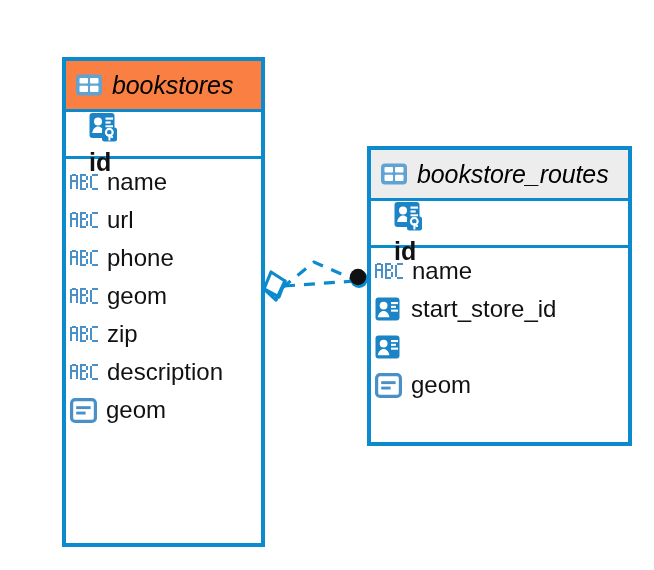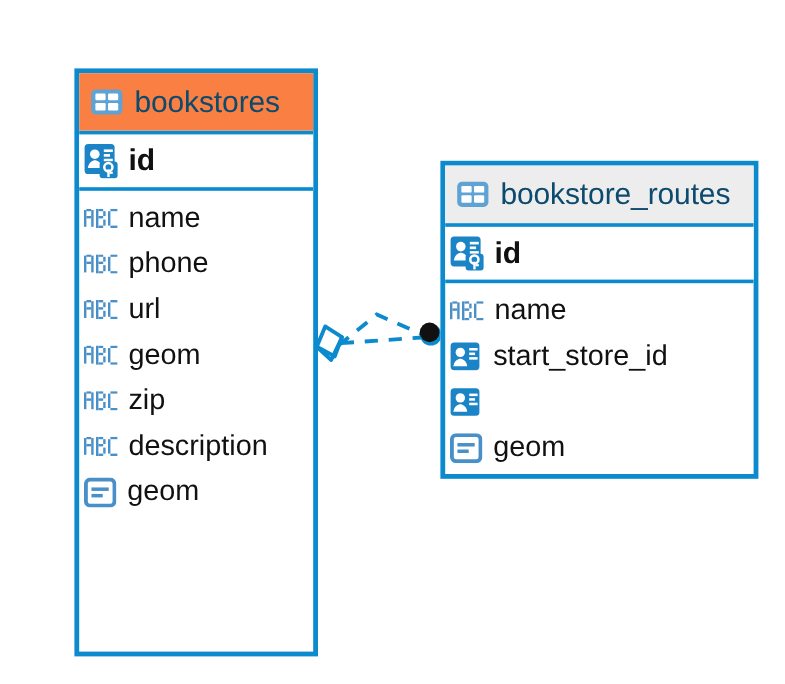--- a/index.html
+++ b/index.html
@@ -36,36 +36,38 @@
     box-sizing: border-box;
     height: 48px;
     padding-left: 9px;
     gap: 9px;
   }
   .entity-header.accent { background: #f97f43; }
   .entity-header.neutral { background: #ededed; }
 
   .entity-title {
     font-size: 25px;
-    color: #0c4a6e;
+    color: #000000;
     letter-spacing: -0.1px;
     white-space: nowrap;
     line-height: 1;
+    font-style: italic;
   }
 
   .pk-row {
     display: flex;
-    align-items: center;
+    align-items: flex-start;
     box-sizing: border-box;
     height: 50px;
-    padding-left: 4px;
+    padding-left: 23px;
     gap: 8px;
     border-top: 3px solid #0b8bce;
     border-bottom: 3px solid #0b8bce;
     background: #ffffff;
+    flex-direction: column;
   }
   .pk-row .field-label {
     font-size: 25px;
     font-weight: bold;
     color: #111111;
     line-height: 1;
   }
 
   .field-list {
     padding-top: 4px;
@@ -205,44 +207,44 @@
               <rect x="16" y="2" width="2" height="4"></rect>
                 <rect x="12" y="6" width="4" height="2"></rect>
               <rect x="16" y="9" width="2" height="5"></rect>
                 <rect x="12" y="14" width="4" height="2"></rect>
               <rect x="22" y="0" width="6" height="2"></rect>
                 <rect x="20" y="2" width="2" height="12"></rect>
               <rect x="22" y="14" width="6" height="2"></rect>
             </g>
           </svg>
         </span>
+        <span class="field-label">url</span>
+      </div>
+
+      <div class="field-row">
+        <span class="icon icon-abc">
+          <svg viewBox="0 0 28 16" xmlns="http://www.w3.org/2000/svg">
+            <g fill="#4a90c8">
+              <rect x="0" y="1" width="2" height="14"></rect>
+                <rect x="2" y="0" width="4" height="2"></rect>
+              <rect x="6" y="1" width="2" height="14"></rect>
+                <rect x="2" y="6" width="4" height="2"></rect>
+              <rect x="10" y="0" width="2" height="16"></rect>
+                <rect x="12" y="0" width="4" height="2"></rect>
+              <rect x="16" y="2" width="2" height="4"></rect>
+                <rect x="12" y="6" width="4" height="2"></rect>
+              <rect x="16" y="9" width="2" height="5"></rect>
+                <rect x="12" y="14" width="4" height="2"></rect>
+              <rect x="22" y="0" width="6" height="2"></rect>
+                <rect x="20" y="2" width="2" height="12"></rect>
+              <rect x="22" y="14" width="6" height="2"></rect>
+            </g>
+          </svg>
+        </span>
         <span class="field-label">phone</span>
-      </div>
-
-      <div class="field-row">
-        <span class="icon icon-abc">
-          <svg viewBox="0 0 28 16" xmlns="http://www.w3.org/2000/svg">
-            <g fill="#4a90c8">
-              <rect x="0" y="1" width="2" height="14"></rect>
-                <rect x="2" y="0" width="4" height="2"></rect>
-              <rect x="6" y="1" width="2" height="14"></rect>
-                <rect x="2" y="6" width="4" height="2"></rect>
-              <rect x="10" y="0" width="2" height="16"></rect>
-                <rect x="12" y="0" width="4" height="2"></rect>
-              <rect x="16" y="2" width="2" height="4"></rect>
-                <rect x="12" y="6" width="4" height="2"></rect>
-              <rect x="16" y="9" width="2" height="5"></rect>
-                <rect x="12" y="14" width="4" height="2"></rect>
-              <rect x="22" y="0" width="6" height="2"></rect>
-                <rect x="20" y="2" width="2" height="12"></rect>
-              <rect x="22" y="14" width="6" height="2"></rect>
-            </g>
-          </svg>
-        </span>
-        <span class="field-label">url</span>
       </div>
 
 
 
 
       <div class="field-row">
         <span class="icon icon-abc">
           <svg viewBox="0 0 28 16" xmlns="http://www.w3.org/2000/svg">
             <g fill="#4a90c8">
               <rect x="0" y="1" width="2" height="14"></rect>
@@ -317,21 +319,21 @@
             <rect x="6.2" y="8.2" width="14.4" height="2.9" fill="#4a90c8"></rect>
             <rect x="6.2" y="13.6" width="9.4" height="2.9" fill="#4a90c8"></rect>
           </svg>
         </span>
         <span class="field-label">geom</span>
       </div>
 
     </div>
   </div>
 
-  <div class="entity" id="entity-bookstore-routes" style="left:367px; top:134px; width:265px; height:265px;">
+  <div class="entity" id="entity-bookstore-routes" style="left:367px; top:146px; width:265px; height:300px;">
 
     <div class="entity-header neutral">
       <span class="icon icon-table">
         <svg viewBox="0 0 28 24" xmlns="http://www.w3.org/2000/svg">
           <rect x="1" y="1.5" width="26" height="21" rx="4" ry="4" fill="#5fa3d4"></rect>
           <rect x="4.5" y="5" width="8.5" height="5.5" rx="1" fill="#ffffff"></rect>
           <rect x="15" y="5" width="8.5" height="5.5" rx="1" fill="#ffffff"></rect>
           <rect x="4.5" y="12.8" width="8.5" height="6.2" rx="1" fill="#ffffff"></rect>
           <rect x="15" y="12.8" width="8.5" height="6.2" rx="1" fill="#ffffff"></rect>
         </svg>

